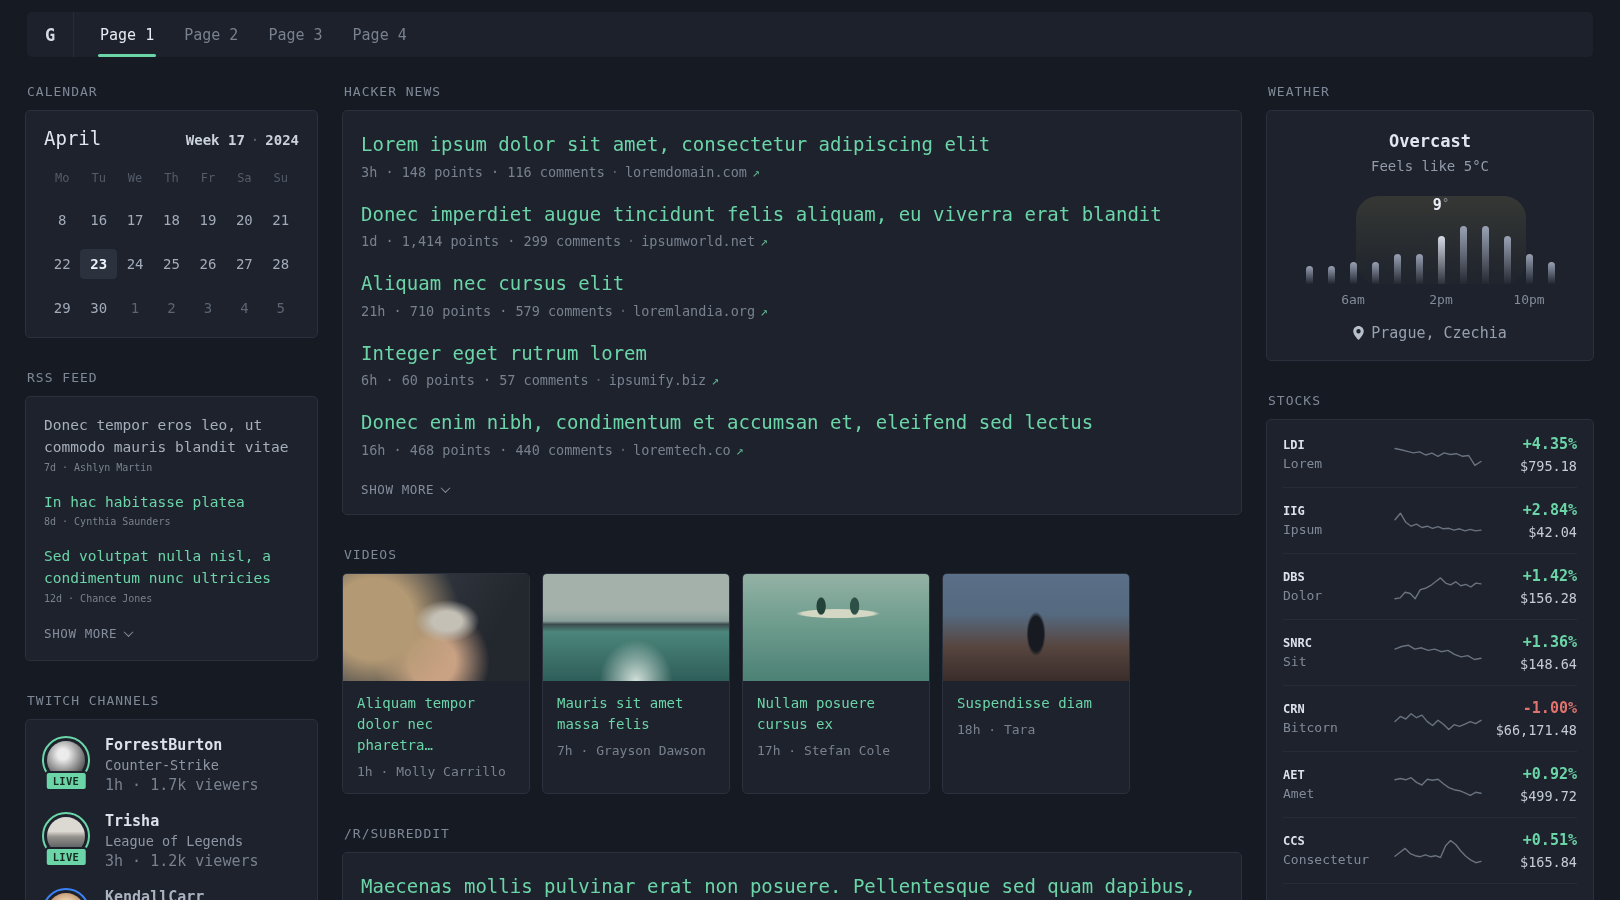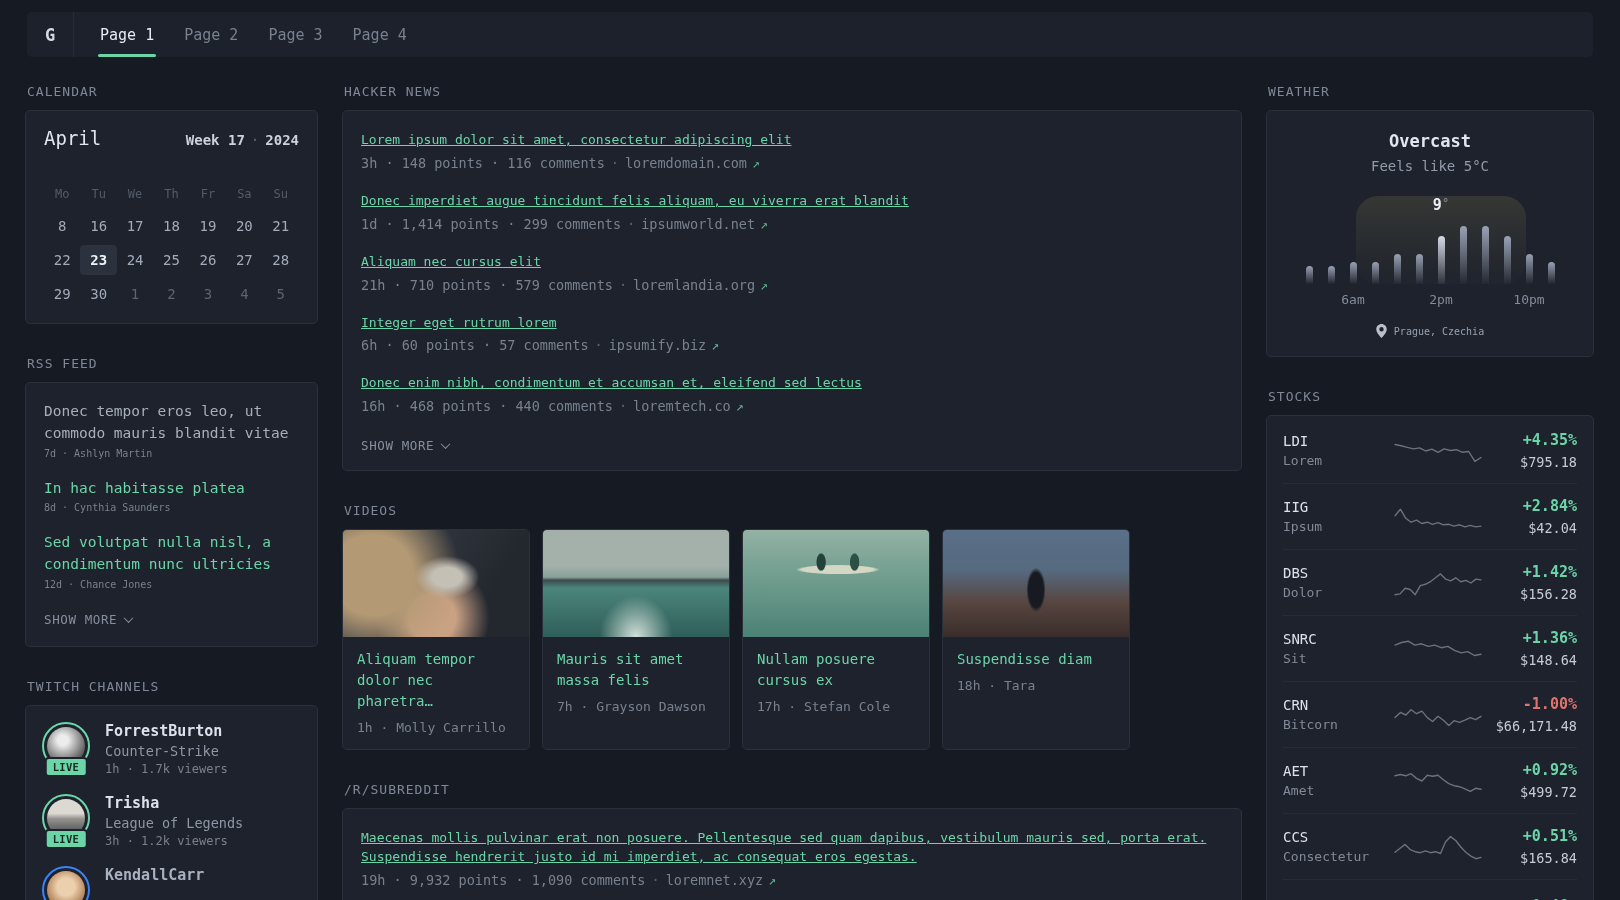--- a/index.html
+++ b/index.html
@@ -29,21 +29,21 @@
   .wlabel{font-size:13px;font-weight:normal;color:#7f8897;letter-spacing:1px;margin:0 0 11px 2px;}
   .widget{margin-bottom:32px;}
   .card{background:var(--card);border:1px solid var(--border);border-radius:5px;}
 
   
   .cal-card{padding:16px 18px 14px;}
   .cal-head{display:flex;justify-content:space-between;align-items:baseline;}
   .cal-month{font-size:19px;color:#e0e5ee;}
   .cal-meta{font-size:14px;font-weight:bold;color:#ccd2dd;}
   .cal-meta .dot{color:#5a6170;margin:0 6px;font-weight:normal;}
-  .cal-grid{display:grid;grid-template-columns:repeat(7,1fr);margin-top:32px;row-gap:4px;}
+  .cal-grid{display:grid;grid-template-columns:repeat(7,1fr);margin-top:16px;row-gap:14px;}
   .cal-cell{height:30px;display:flex;align-items:center;justify-content:center;font-size:14px;color:#a3abba;}
   .cal-dow{font-size:12px;color:#545b69;height:26px;}
   .cal-cell.muted{color:#5c6473;}
   .cal-cell.today{background:#2b313d;border-radius:4px;color:#eef1f6;font-weight:bold;}
 
   
   .feed-card{padding:18px;}
   .feed-item{margin-bottom:19px;}
   .feed-title{display:block;font-size:14.5px;line-height:1.5;color:var(--green);}
   .feed-title.visited{color:#a7afbc;}
@@ -57,26 +57,26 @@
   .ring{position:relative;flex:0 0 auto;width:48px;height:48px;border-radius:50%;border:2px solid #3b82f6;display:flex;align-items:center;justify-content:center;}
   .ring.live{border-color:var(--green);}
   .photo{width:38px;height:38px;border-radius:50%;}
   .av-1{background:radial-gradient(circle at 42% 35%,#ececec 0 16%,#a8a8a8 42%,#4a4a4a 78%,#2c2c2c 100%);}
   .av-2{background:linear-gradient(180deg,#dcd8d2 0 38%,#95928d 52%,#3b4047 100%);}
   .av-3{background:radial-gradient(circle at 50% 42%,#ecd0ae 0 30%,#bd9168 62%,#705846 100%);}
   .live-badge{position:absolute;bottom:-9px;left:50%;transform:translateX(-50%);background:var(--green);color:#152a20;font-size:10.5px;font-weight:bold;padding:2px 6px;border-radius:4px;border:2px solid #1d222c;letter-spacing:.3px;}
   .tw-name{font-size:15px;font-weight:bold;color:#dce1ea;display:block;}
   .tw-name.off{color:#aab2c0;}
   .tw-cat{font-size:13.5px;color:#8f97a6;margin-top:3px;}
-  .tw-meta{font-size:12px;color:var(--dim);margin-top:3px;}
+  .tw-meta{font-size:15px;color:var(--dim);margin-top:3px;}
 
   
   .hn-card{padding:20px 18px 16px;}
   .hn-item{margin-bottom:21px;}
-  .hn-title{display:block;font-size:13px;line-height:1.45;color:var(--green);text-decoration:underline;}
+  .hn-title{display:block;font-size:19px;line-height:1.45;color:var(--green);}
   .hn-meta{font-size:13.5px;color:var(--dim);margin-top:5px;display:flex;align-items:flex-end;gap:0;}
   .hn-meta .mdot{margin:0 6px;color:#5a6170;}
   .ext-arrow{color:#63b392;margin-left:5px;font-size:13px;}
 
   
   .vid-row{display:flex;gap:12px;overflow:hidden;}
   .vid-card{flex:0 0 188px;width:188px;background:var(--card);border:1px solid var(--border);border-radius:5px;overflow:hidden;}
   .vthumb{display:block;height:107px;}
   .t1{background:
       linear-gradient(45deg,#49525b 0 21%,rgba(0,0,0,0) 21.5%),
@@ -113,29 +113,29 @@
   .wx-chart{position:relative;width:264px;height:88px;margin:22px auto 0;}
   .wx-daylight{position:absolute;top:0;bottom:0;border-radius:22px;background:linear-gradient(180deg,rgba(150,140,85,.20),rgba(150,140,85,.03) 90%);}
   .wx-bars{position:absolute;inset:0;display:flex;align-items:flex-end;}
   .wx-slot{width:22px;display:flex;justify-content:center;}
   .wx-bar{width:7px;border-radius:4px 4px 0 0;background:linear-gradient(180deg,#99a1b4,rgba(90,98,115,0.05));}
   .wx-bar.cur{background:linear-gradient(180deg,#d4dae6,rgba(150,160,180,0.1));}
   .wx-temp{position:absolute;top:0;transform:translateX(-50%);font-size:15px;font-weight:bold;color:#eaeef5;}
   .wx-temp .deg{color:#8a92a2;font-weight:normal;font-size:12px;vertical-align:top;}
   .wx-hours{position:relative;width:264px;margin:8px auto 0;height:16px;}
   .wx-hour{position:absolute;transform:translateX(-50%);font-size:13px;color:#838b9a;}
-  .wx-loc{margin-top:16px;font-size:10px;color:#98a0af;display:flex;align-items:center;justify-content:center;gap:7px;}
+  .wx-loc{margin-top:16px;font-size:15px;color:#98a0af;display:flex;align-items:center;justify-content:center;gap:7px;}
   .pin{width:11px;height:14px;fill:#b9c0cc;}
 
   
   .stk-card{padding:2px 16px;}
   .stk-row{display:flex;align-items:center;padding:13px 0;border-top:1px solid var(--line);}
   .stk-row:first-child{border-top:none;}
   .stk-left{width:112px;}
-  .stk-ticker{font-size:14px;font-weight:normal;color:#dce1ea;}
+  .stk-ticker{font-size:12px;font-weight:bold;color:#dce1ea;}
   .stk-name{font-size:13px;color:#828a99;margin-top:4px;}
   .stk-spark{flex:1;display:flex;justify-content:center;}
   .stk-right{width:96px;text-align:right;}
   .stk-change{font-size:15px;font-weight:bold;color:var(--green);}
   .stk-change.down{color:var(--red);}
   .stk-price{font-size:13.5px;color:var(--price);margin-top:5px;white-space:nowrap;}
 </style>
 </head>
 <body>
 

